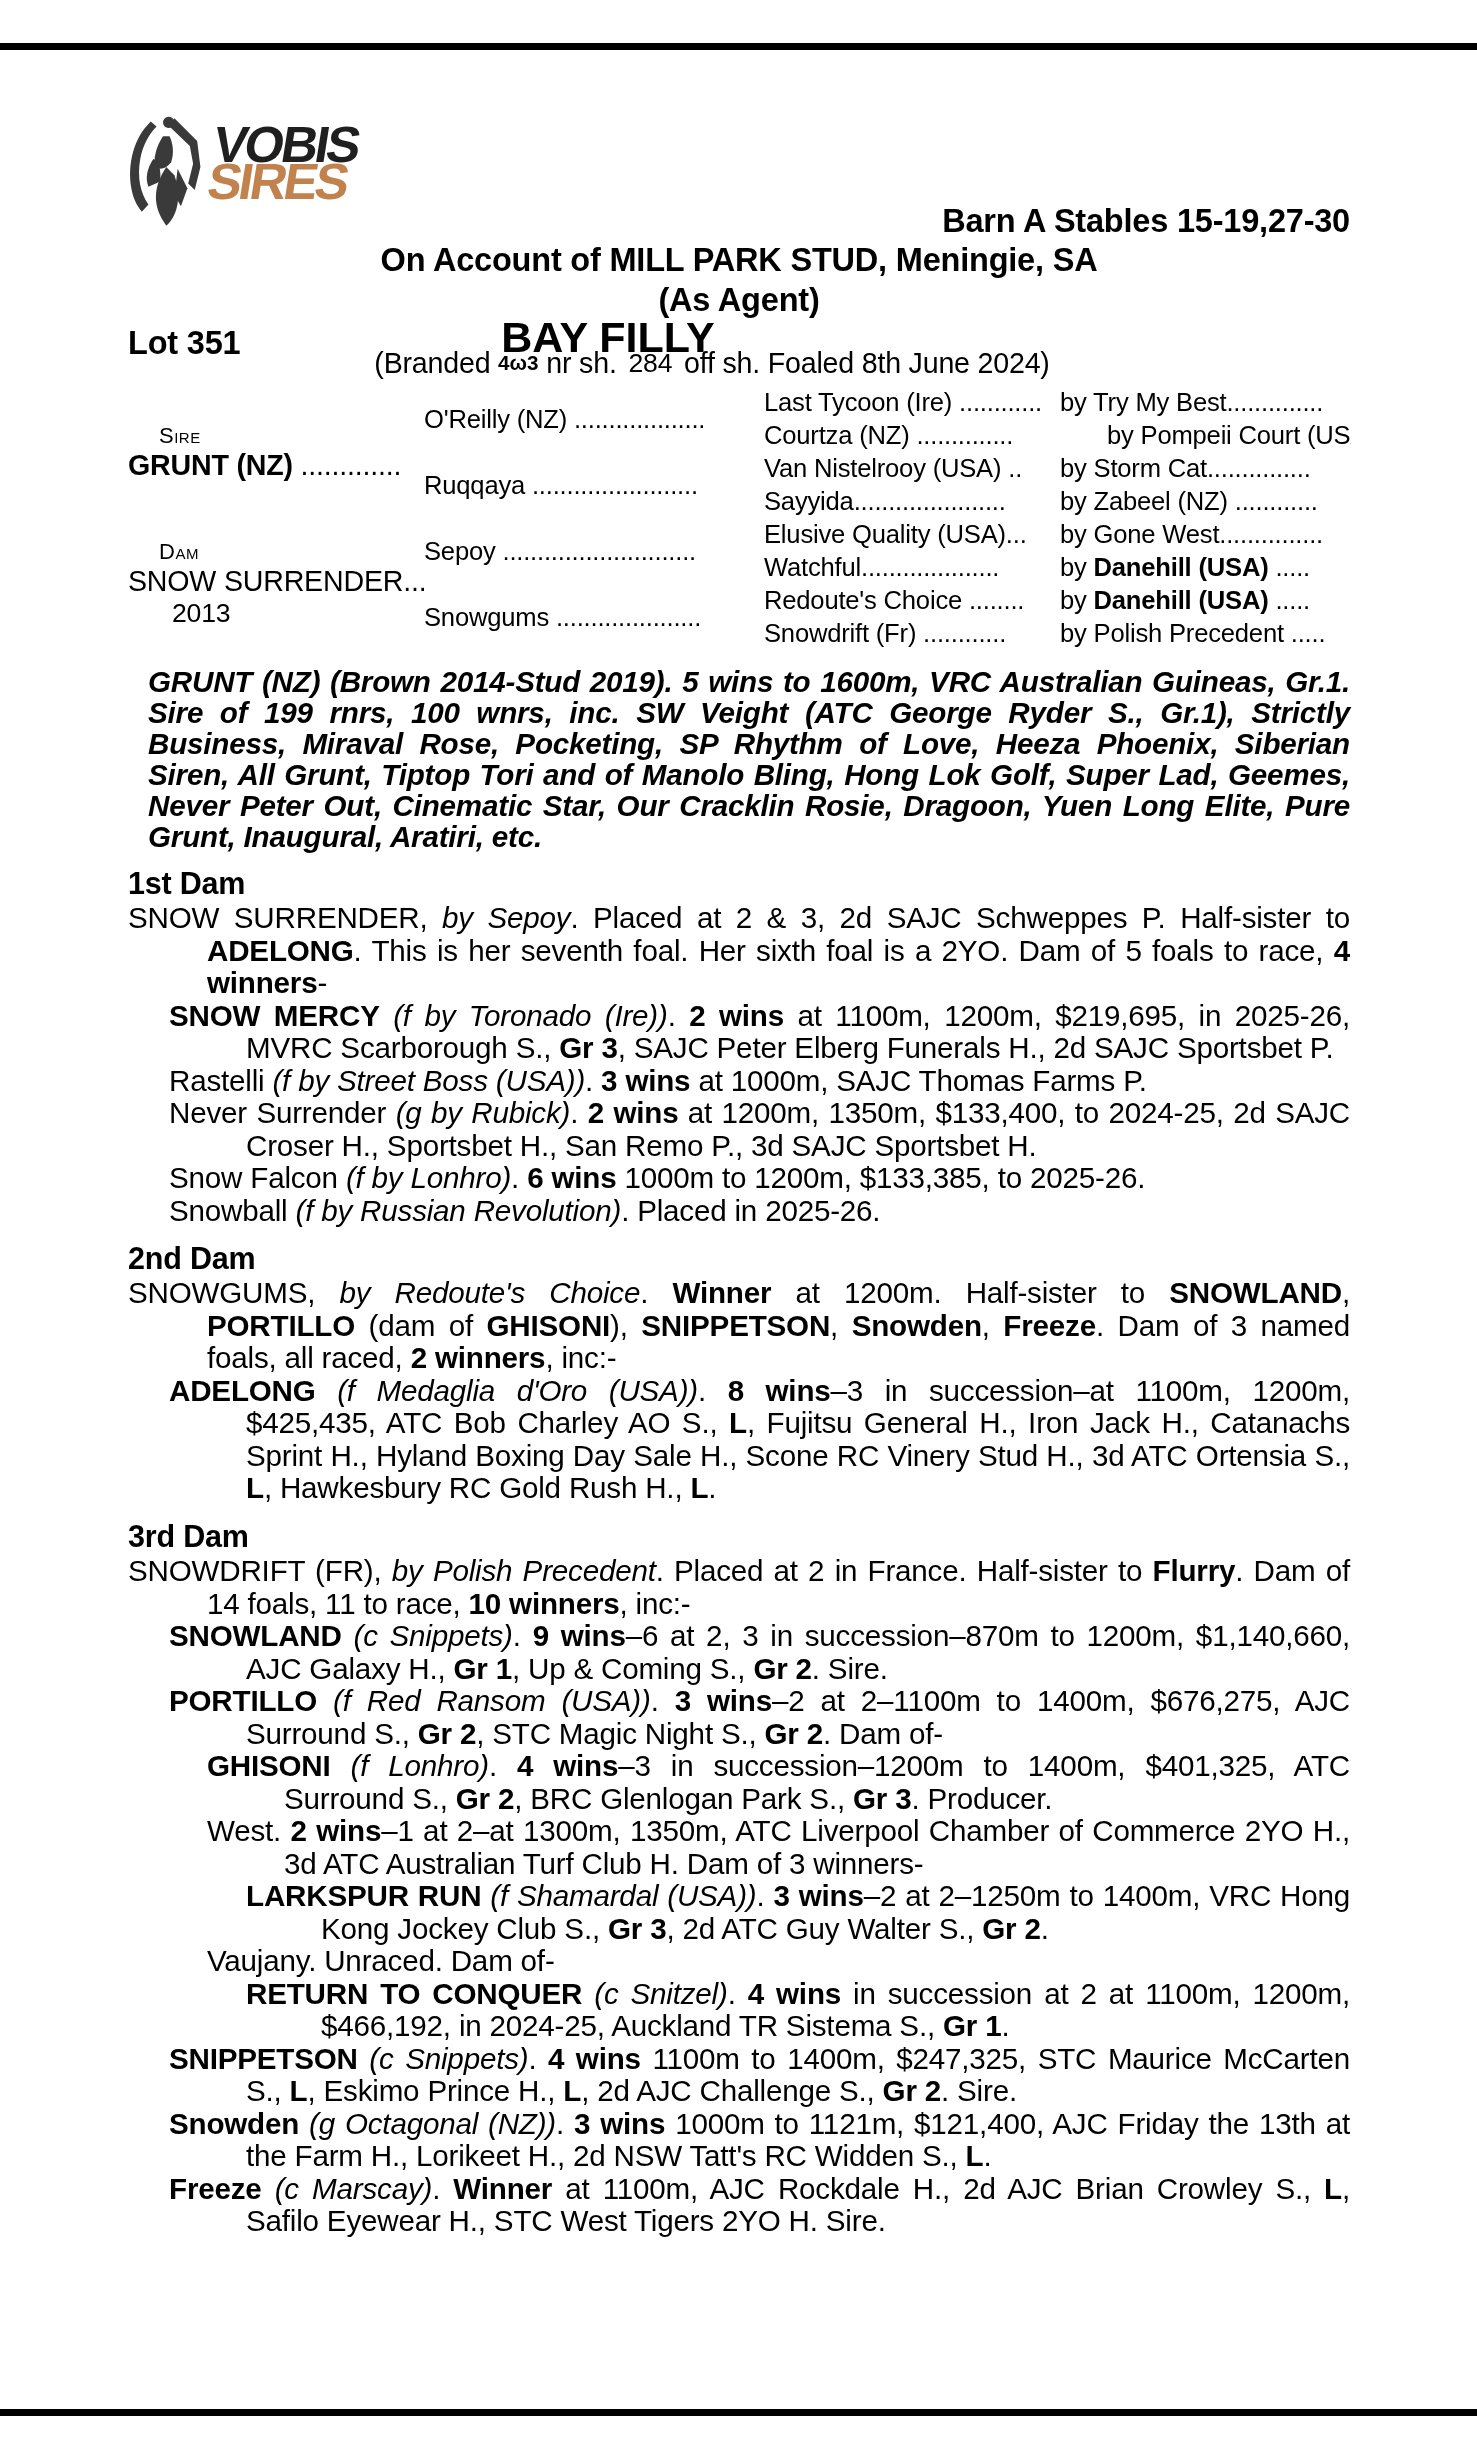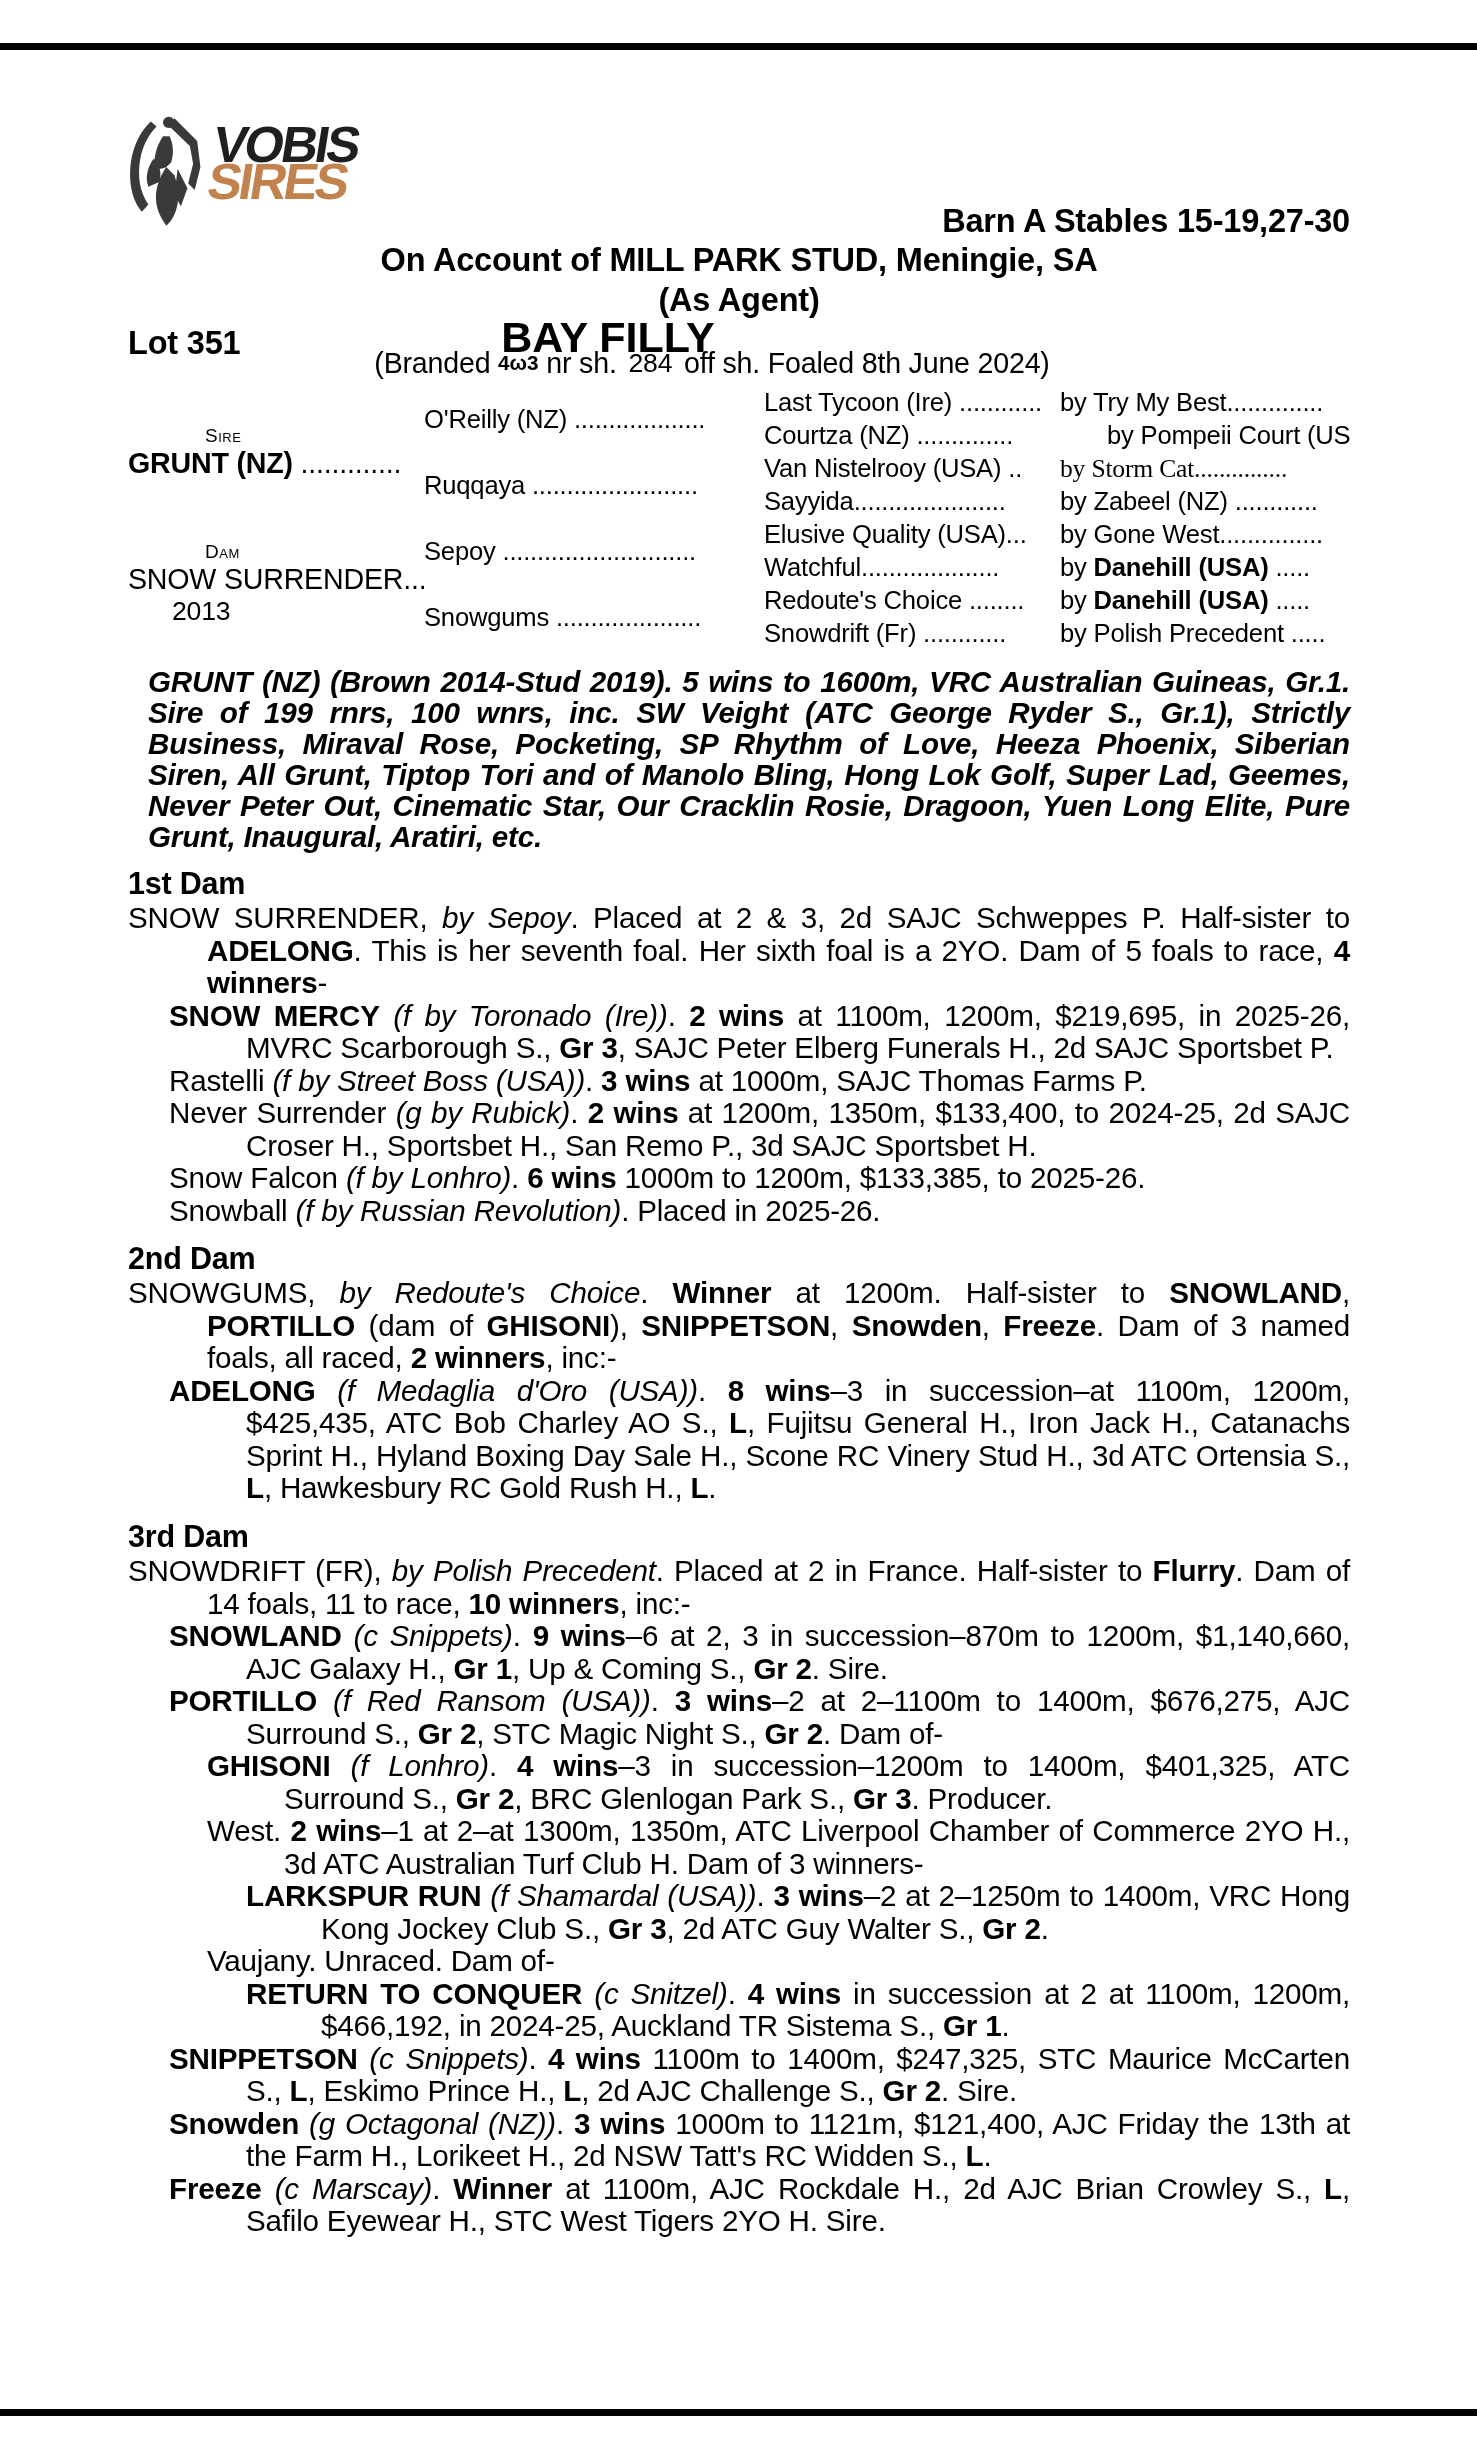--- a/index.html
+++ b/index.html
@@ -31,21 +31,21 @@
 
   
   .ped-grid{
     margin-left:128px;width:1221px;display:grid;
     grid-template-columns:296px 340px 296px 291px;
     grid-auto-rows:33px;align-items:center;font-size:25.6px;
   }
   .pcell{white-space:nowrap;overflow:hidden;}
   .col1-sire{grid-column:1;grid-row:1 / span 4;}
   .col1-dam{grid-column:1;grid-row:5 / span 4;}
-  .ped-label{font-variant:small-caps;font-size:19px;margin-left:77px;letter-spacing:0.5px;}
+  .ped-label{font-variant:small-caps;font-size:22px;margin-left:31px;letter-spacing:0.5px;}
   .ped-name{font-size:28.6px;white-space:nowrap;overflow:hidden;}
   .ped-name .nm{font-weight:bold;}
   .ped-year{margin-left:44px;font-size:26.6px;}
 
   
   .sire-summary{
     margin:15.8px 128px 0 148px;font-size:29.6px;line-height:31px;
     font-weight:bold;font-style:italic;text-align:justify;
   }
 
@@ -116,21 +116,21 @@
       <div class="pcell" style="grid-area: 1 / 3;"><span>Last Tycoon (Ire) ............</span></div>
       <div class="pcell" style="grid-area: 2 / 3;"><span>Courtza (NZ) ..............</span></div>
       <div class="pcell" style="grid-area: 3 / 3;"><span>Van Nistelrooy (USA) ..</span></div>
       <div class="pcell" style="grid-area: 4 / 3;"><span>Sayyida......................</span></div>
       <div class="pcell" style="grid-area: 5 / 3;"><span>Elusive Quality (USA)...</span></div>
       <div class="pcell" style="grid-area: 6 / 3;"><span>Watchful....................</span></div>
       <div class="pcell" style="grid-area: 7 / 3;"><span>Redoute's Choice ........</span></div>
       <div class="pcell" style="grid-area: 8 / 3;"><span>Snowdrift (Fr) ............</span></div>
       <div class="pcell" style="grid-area: 1 / 4;"><span>by Try My Best..............</span></div>
       <div class="pcell" style="grid-area: 2 / 4; margin-left: 47px;"><span>by Pompeii Court (USA)</span></div>
-      <div class="pcell" style="grid-area: 3 / 4; font-family: Liberation Serif, serif;"><span>by Storm Cat...............</span></div>
+      <div class="pcell" style="grid-area: 3 / 4;"><span>by Storm Cat...............</span></div>
       <div class="pcell" style="grid-area: 4 / 4;"><span>by Zabeel (NZ) ............</span></div>
       <div class="pcell" style="grid-area: 5 / 4;"><span>by Gone West...............</span></div>
       <div class="pcell" style="grid-area: 6 / 4;"><span>by </span><span class="b">Danehill (USA)</span><span> .....</span></div>
       <div class="pcell" style="grid-area: 7 / 4;"><span>by </span><span class="b">Danehill (USA)</span><span> .....</span></div>
       <div class="pcell" style="grid-area: 8 / 4;"><span>by Polish Precedent .....</span></div>
     </div>
 
   <p class="sire-summary">GRUNT (NZ) (Brown 2014-Stud 2019). 5 wins to 1600m, VRC Australian Guineas, Gr.1. Sire of 199 rnrs, 100 wnrs, inc. SW Veight (ATC George Ryder S., Gr.1), Strictly Business, Miraval Rose, Pocketing, SP Rhythm of Love, Heeza Phoenix, Siberian Siren, All Grunt, Tiptop Tori and of Manolo Bling, Hong Lok Golf, Super Lad, Geemes, Never Peter Out, Cinematic Star, Our Cracklin Rosie, Dragoon, Yuen Long Elite, Pure Grunt, Inaugural, Aratiri, etc.</p>
 
   <div class="sections">

